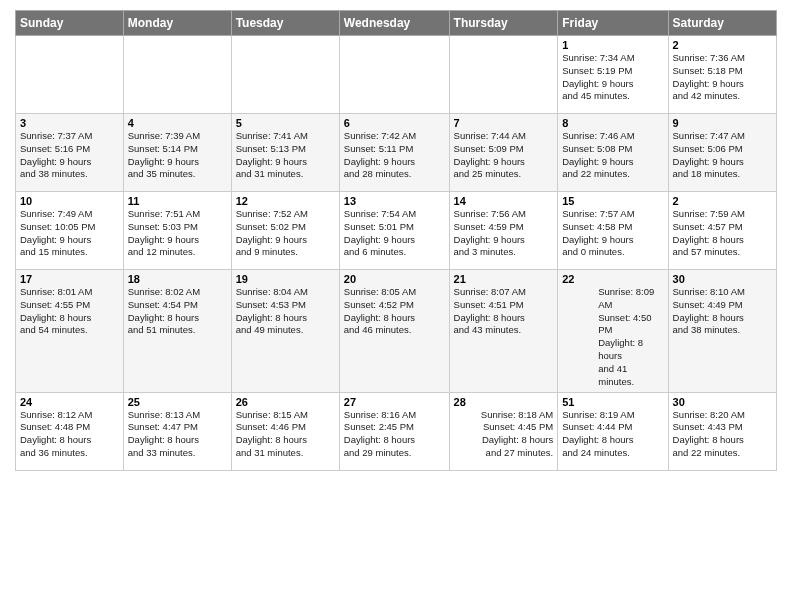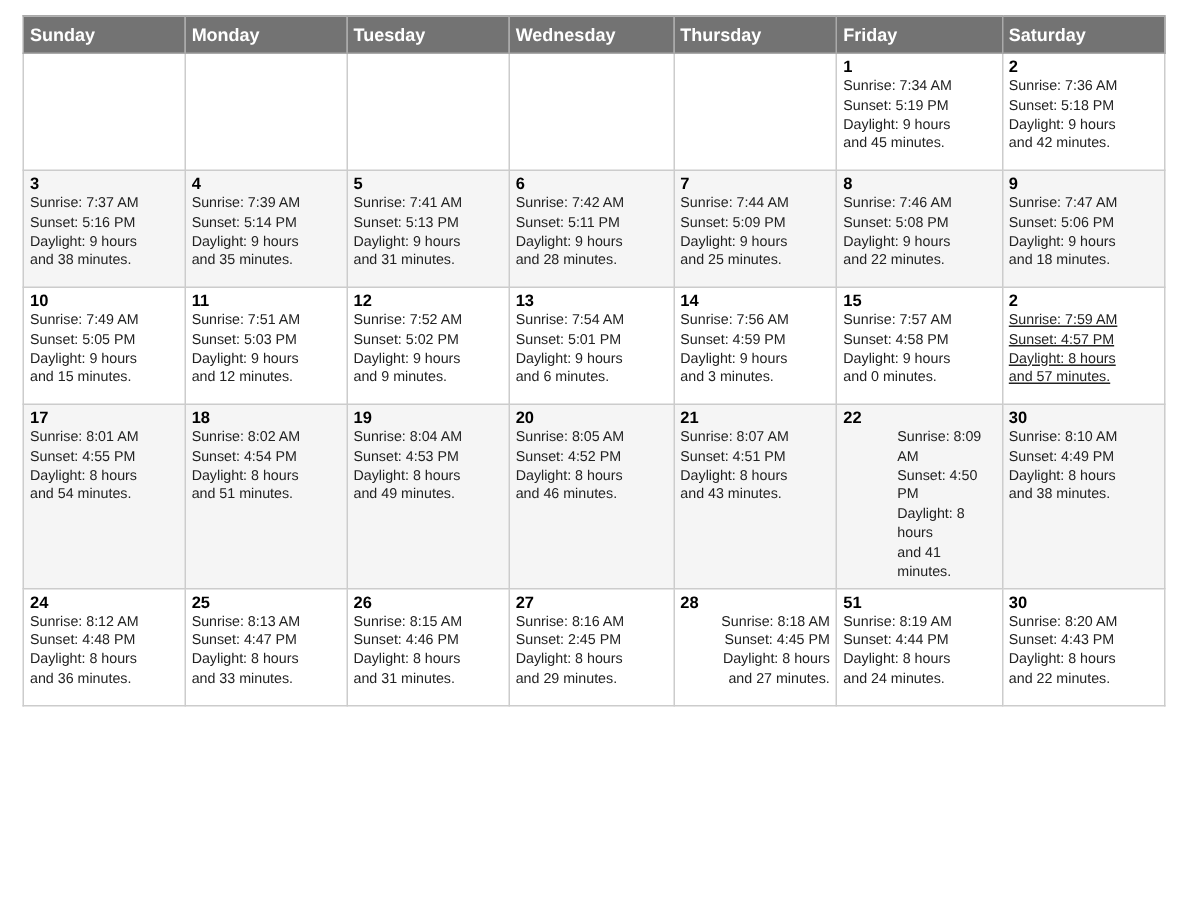--- a/index.html
+++ b/index.html
@@ -171,21 +171,21 @@
             <div class="day-info" style="white-space: pre-line;">Sunrise: 7:47 AM
 Sunset: 5:06 PM
 Daylight: 9 hours
 and 18 minutes.</div>
           </td>
         </tr>
         <tr>
           <td>
             <span class="day-num">10</span>
             <div class="day-info" style="white-space: pre-line;">Sunrise: 7:49 AM
-Sunset: 5:05 PM
+Sunset: 10:05 PM
 Daylight: 9 hours
 and 15 minutes.</div>
           </td>
           <td>
             <span class="day-num">11</span>
             <div class="day-info" style="white-space: pre-line;">Sunrise: 7:51 AM
 Sunset: 5:03 PM
 Daylight: 9 hours
 and 12 minutes.</div>
           </td>
@@ -212,21 +212,21 @@
           </td>
           <td>
             <span class="day-num">15</span>
             <div class="day-info" style="white-space: pre-line;">Sunrise: 7:57 AM
 Sunset: 4:58 PM
 Daylight: 9 hours
 and 0 minutes.</div>
           </td>
           <td>
             <span class="day-num">2</span>
-            <div class="day-info" style="white-space: pre-line; text-decoration: underline;">Sunrise: 7:59 AM
+            <div class="day-info" style="white-space: pre-line;">Sunrise: 7:59 AM
 Sunset: 4:57 PM
 Daylight: 8 hours
 and 57 minutes.</div>
           </td>
         </tr>
         <tr>
           <td>
             <span class="day-num">17</span>
             <div class="day-info" style="white-space: pre-line;">Sunrise: 8:01 AM
 Sunset: 4:55 PM

